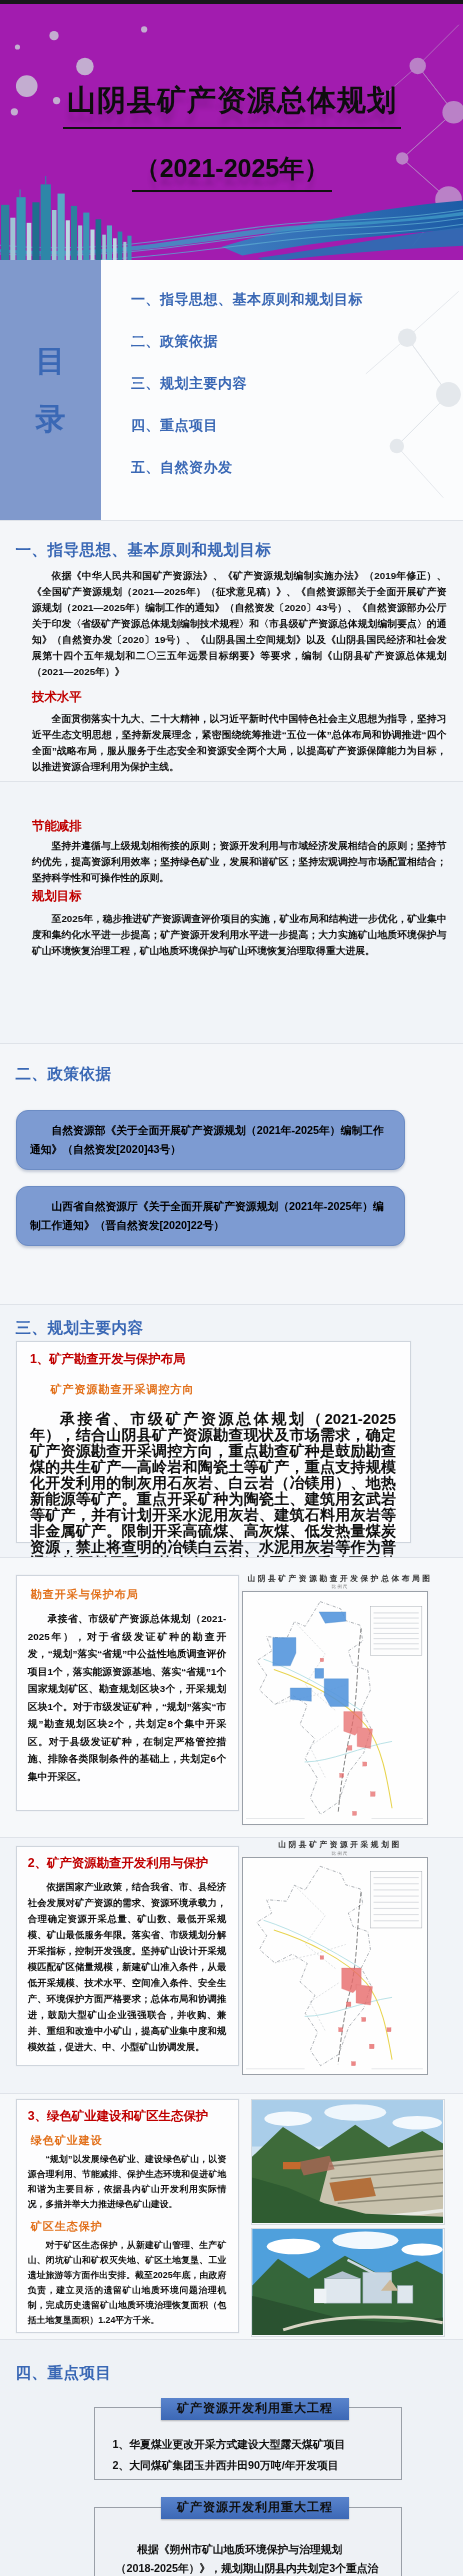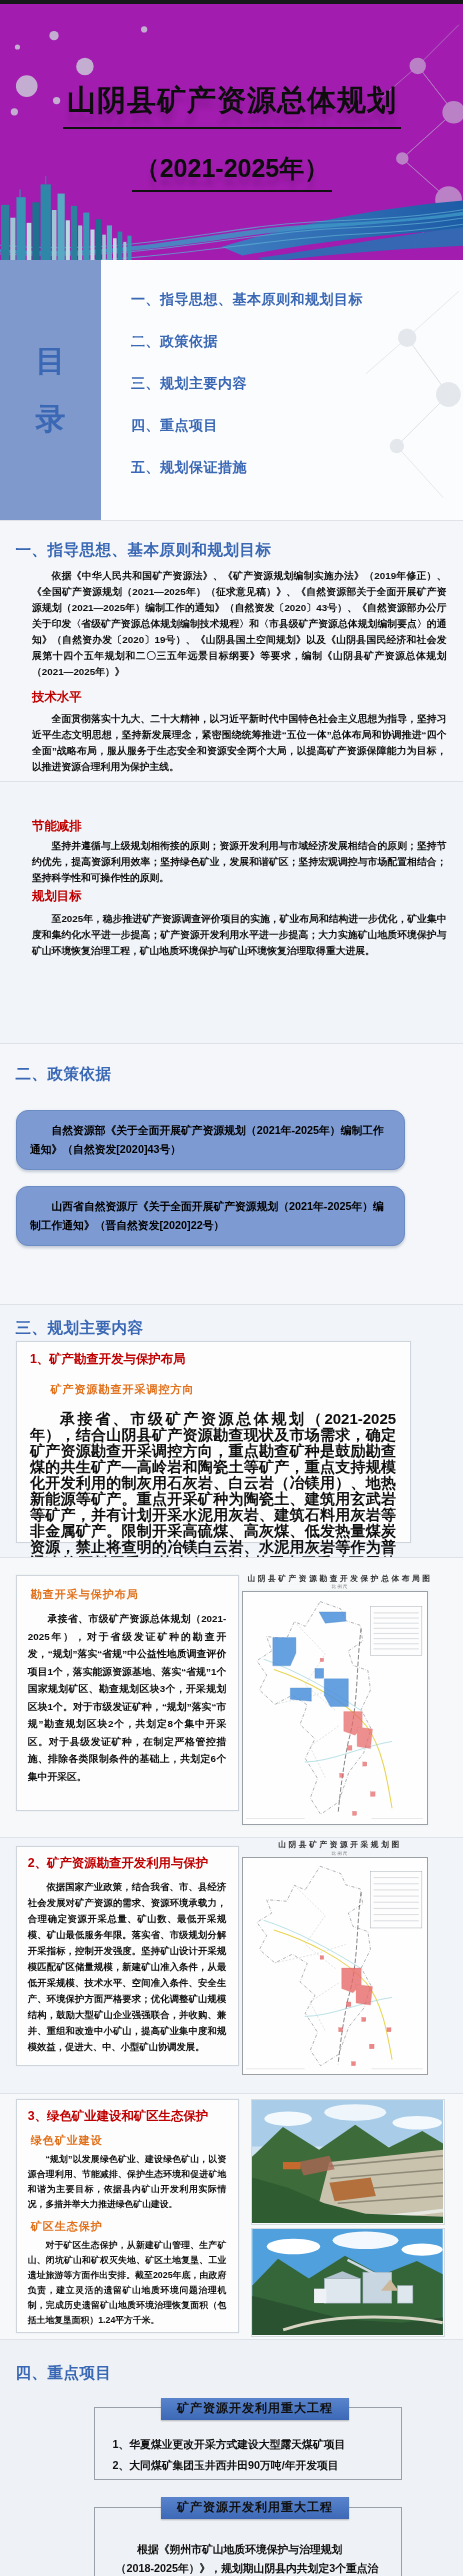--- a/index.html
+++ b/index.html
@@ -184,21 +184,21 @@
     </svg>
     <aside class="toc-side">
       <span>目</span>
       <span>录</span>
     </aside>
     <ol class="toc-list">
       <li>一、指导思想、基本原则和规划目标</li>
       <li>二、政策依据</li>
       <li>三、规划主要内容</li>
       <li>四、重点项目</li>
-      <li>五、规划保证措施</li>
+      <li>五、自然资办发</li>
     </ol>
   </section>
 
   <section class="panel s1a seam">
     <h2 class="sec">一、指导思想、基本原则和规划目标</h2>
     <p class="body intro">依据《中华人民共和国矿产资源法》、《矿产资源规划编制实施办法》（2019年修正）、《全国矿产资源规划（2021—2025年）（征求意见稿）》、《自然资源部关于全面开展矿产资源规划（2021—2025年）编制工作的通知》（自然资发〔2020〕43号）、《自然资源部办公厅关于印发〈省级矿产资源总体规划编制技术规程〉和〈市县级矿产资源总体规划编制要点〉的通知》（自然资办发〔2020〕19号）、《山阴县国土空间规划》以及《山阴县国民经济和社会发展第十四个五年规划和二〇三五年远景目标纲要》等要求，编制《山阴县矿产资源总体规划（2021—2025年）》</p>
     <h3 class="red">技术水平</h3>
     <p class="body gt">全面贯彻落实十九大、二十大精神，以习近平新时代中国特色社会主义思想为指导，坚持习近平生态文明思想，坚持新发展理念，紧密围绕统筹推进“五位一体”总体布局和协调推进“四个全面”战略布局，服从服务于生态安全和资源安全两个大局，以提高矿产资源保障能力为目标，以推进资源合理利用为保护主线。</p>
   </section>
 
@@ -288,21 +288,21 @@
             <line x1="250" y1="440" x2="350" y2="440"></line>
         </g>
       </svg>
     </figure>
   </section>
 
   <section class="panel s3c seam">
     <div class="card cardN card3">
       <div class="in">
         <h3 class="rednum">2、矿产资源勘查开发利用与保护</h3>
-        <p>依据国家产业政策，结合我省、市、县经济社会发展对矿产资源的需求、资源环境承载力，合理确定资源开采总量、矿山数、最低开采规模、矿山最低服务年限。落实省、市级规划分解开采指标，控制开发强度。坚持矿山设计开采规模匹配矿区储量规模，新建矿山准入条件，从最低开采规模、技术水平、空间准入条件、安全生产、环境保护方面严格要求；优化调整矿山规模结构，鼓励大型矿山企业强强联合，并收购、兼并、重组和改造中小矿山，提高矿业集中度和规模效益，促进大、中、小型矿山协调发展。</p>
+        <p>依据国家产业政策，结合我省、市、县经济社会发展对矿产资源的需求、资源环境承载力，合理确定资源开采总量、矿山数、最低开采规模、矿山最低服务年限。落实省、市级规划分解开采指标，控制开发强度。坚持矿山设计开采规模匹配矿区储量规模，新建矿山准入条件，从最低开采规模、技术水平、空间准入条件、安全生产、环境保护方面严格要求；总体布局和协调推进，鼓励大型矿山企业强强联合，并收购、兼并、重组和改造中小矿山，提高矿业集中度和规模效益，促进大、中、小型矿山协调发展。</p>
       </div>
     </div>
     <figure class="mapfig" style="top:2.1px;">
       <figcaption>
         <p class="map-title">山阴县矿产资源开采规划图</p>
         <p class="map-scale">比例尺</p>
       </figcaption>
       <svg class="mapframe" width="184" height="216" viewBox="0 0 358 420">
         <rect x="0" y="0" width="358" height="420" fill="#fefefe"></rect>
         <path d="M150,16 L190,30 L200,52 L228,60 L233,89 L205,107 L214,133 L243,143 L248,178 L230,214 L249,248 L235,292 L206,328 L186,382 L151,404 L131,374 L145,339 L121,302 L140,267 L111,241 L125,205 L96,187 L62,204 L32,178 L46,151 L27,125 L56,107 L46,81 L85,84 L100,53 L121,62 Z" fill="none" stroke="#8a9097" stroke-width="1.3" stroke-dasharray="6 3 1 3"></path>

